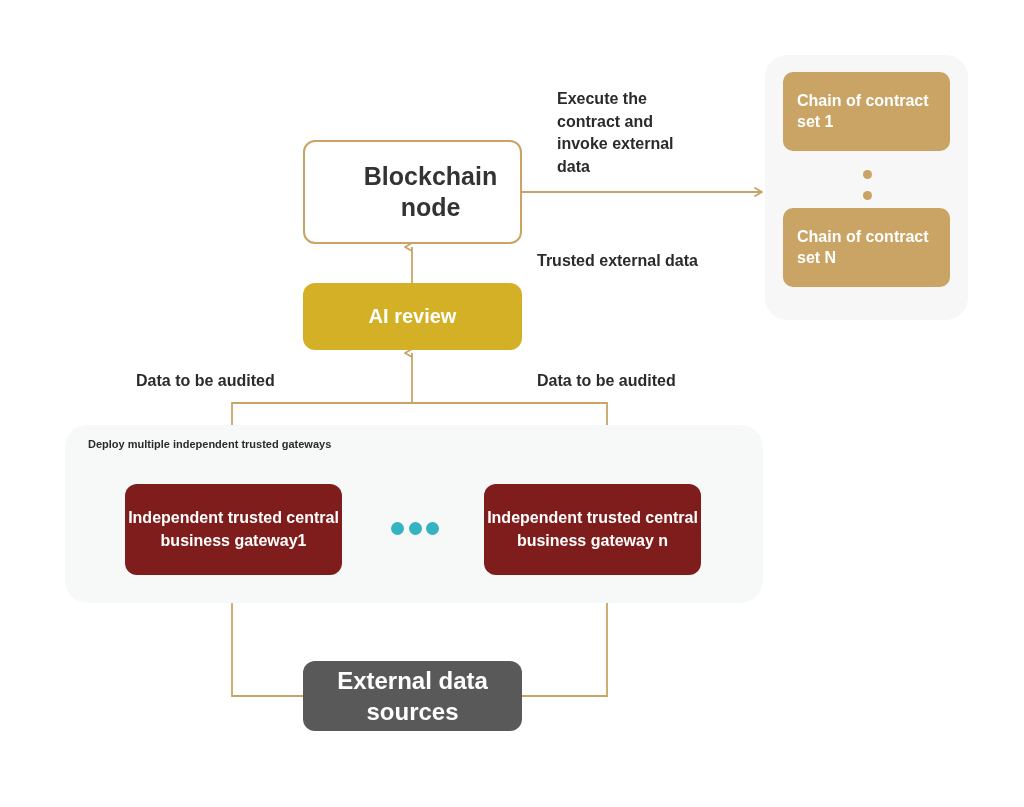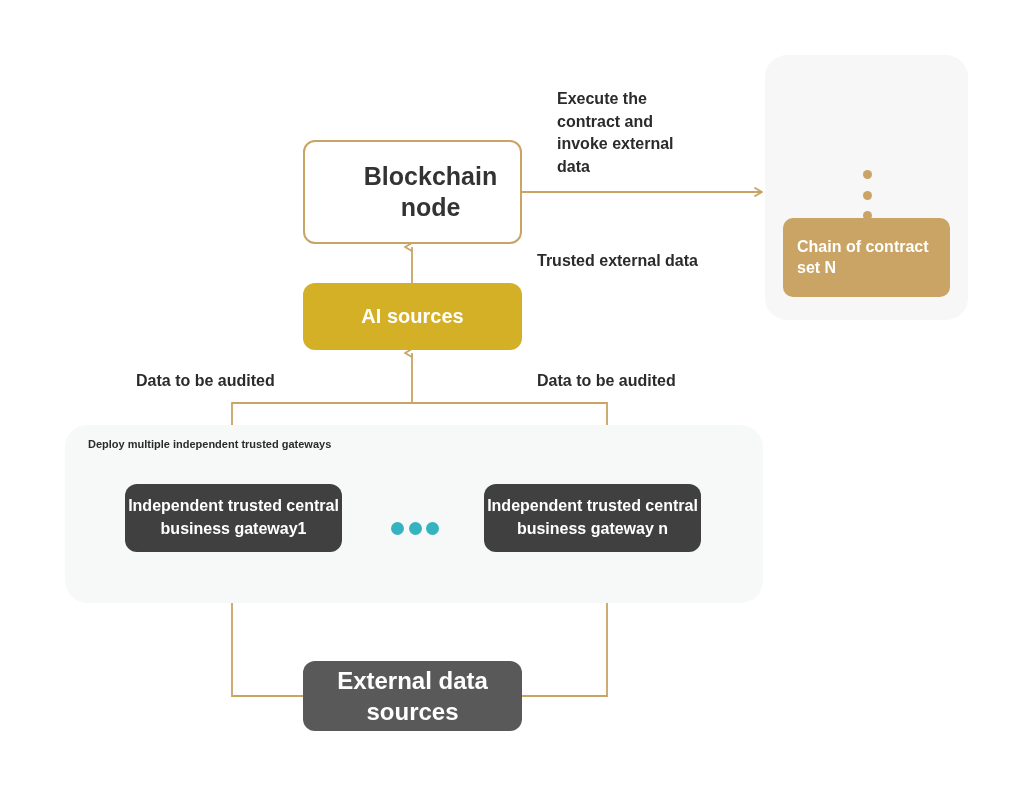--- a/index.html
+++ b/index.html
@@ -70,22 +70,22 @@
     top: 283px;
     width: 219px;
     height: 67px;
     background: #d4b026;
     color: #ffffff;
     font-size: 20px;
     font-weight: bold;
   }
   .node-gateway {
     width: 217px;
-    height: 68px;
-    background: #404040;
+    height: 91px;
+    background: #7f1d1d;
     color: #ffffff;
     font-size: 16px;
     font-weight: bold;
     line-height: 1.42;
     top: 484px;
   }
   .node-gateway-1 { left: 125px; }
   .node-gateway-n { left: 484px; }
   .node-external {
     left: 303px;
@@ -109,21 +109,21 @@
     color: #ffffff;
     font-size: 16px;
     font-weight: bold;
     line-height: 1.3;
     padding: 0 14px;
     display: flex;
     align-items: center;
     text-align: left;
   }
   .chain-box-1 { top: 72px; }
-  .chain-box-n { top: 218px; }
+  .chain-box-n { top: 208px; }
   .dots-vertical {
     position: absolute;
     left: 858px;
     top: 170px;
     width: 18px;
     height: 50px;
     display: flex;
     flex-direction: column;
     justify-content: space-between;
     align-items: center;
@@ -212,37 +212,40 @@
     </g>
 
     <g>
       <path d="M303,696 L232,696 L232,578" fill="none" stroke="#c9a465" stroke-width="1.8" marker-end="url(#arrow-up)"></path>
       <path d="M522,696 L607,696 L607,578" fill="none" stroke="#c9a465" stroke-width="1.8" marker-end="url(#arrow-up)"></path>
     </g>
   </svg>
 
   <div class="panel panel-chains"></div>
 
+  <div class="chain-box chain-box-1">
+    <span>Chain of contract set 1</span>
+  </div>
 
   <div class="dots-vertical">
     <span></span>
     <span></span>
     <span></span>
   </div>
 
   <div class="chain-box chain-box-n">
     <span>Chain of contract set N</span>
   </div>
 
   <div class="node node-blockchain">
     <span>Blockchain node</span>
   </div>
 
   <div class="node node-ai">
-    <span>AI sources</span>
+    <span>AI review</span>
   </div>
 
   <div class="panel panel-gateways"></div>
 
   <div class="label label-deploy">Deploy multiple independent trusted gateways</div>
 
   <div class="node node-gateway node-gateway-1">
     <span>Independent trusted central business gateway1</span>
   </div>
 

